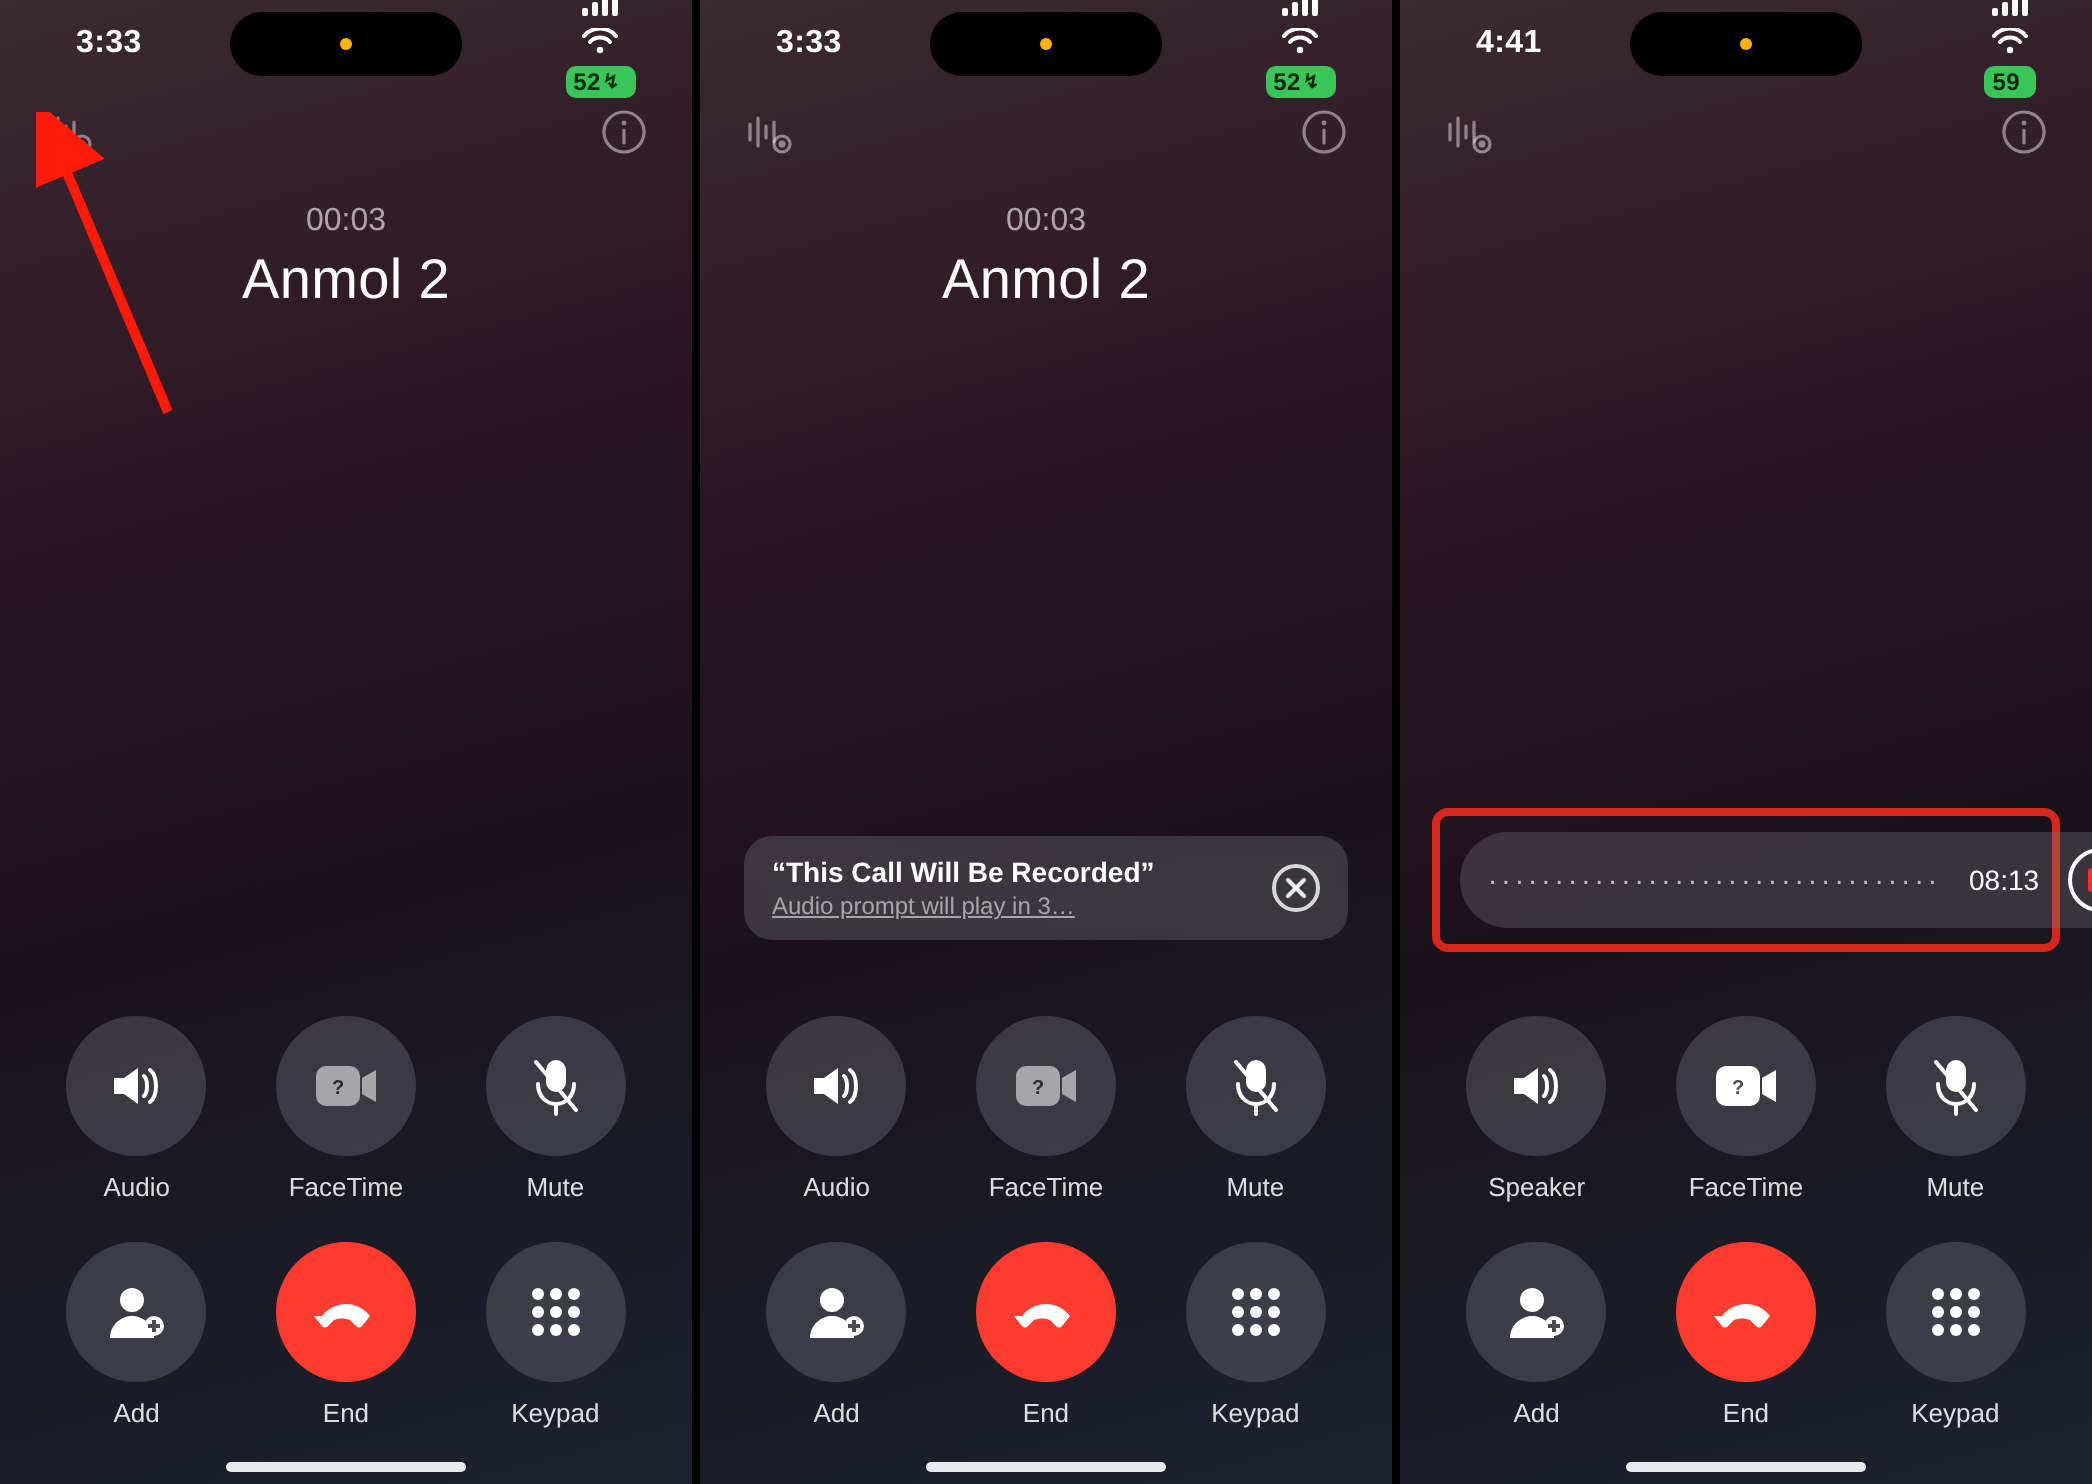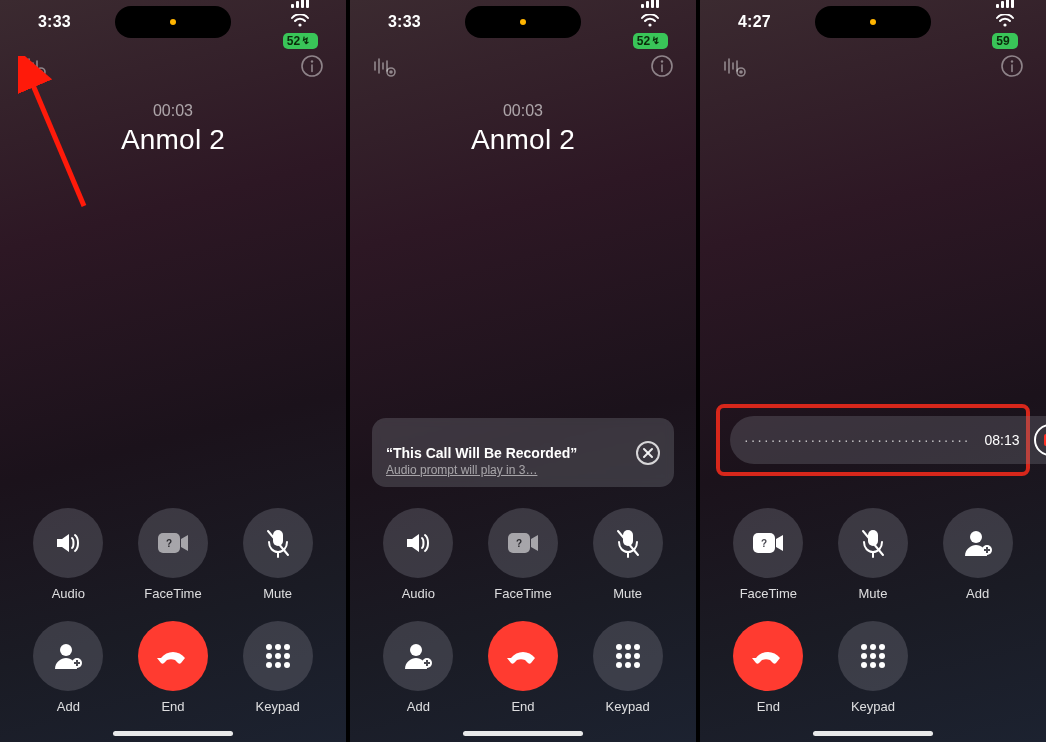--- a/index.html
+++ b/index.html
@@ -93,21 +93,21 @@
   
   .prompt {
     position:absolute; left:22px; right:22px; top:418px;
     background:rgba(120,120,130,0.35);
     border-radius:14px;
     padding:10px 14px;
     display:flex;align-items:center;justify-content:space-between;
     backdrop-filter: blur(4px);
   }
   .prompt-texts { display:flex;flex-direction:column; }
-  .prompt-title { font-size:14px;font-weight:600;color:#fff;margin-top:17px; }
+  .prompt-title { font-size:14px;font-weight:600;color:#fff; }
   .prompt-sub { font-size:12px;color:rgba(255,255,255,0.55);margin-top:2px;text-decoration:underline; }
   .prompt-close {
     width:24px;height:24px;border:2px solid rgba(255,255,255,0.8);
     border-radius:50%;display:flex;align-items:center;justify-content:center;
     color:rgba(255,255,255,0.9);font-size:12px;
   }
 
   .rec-outline {
     position:absolute; left:16px; right:16px; top:404px; height:72px;
     border:4px solid #d7271b; border-radius:8px;
@@ -448,21 +448,21 @@
         </div>
         <span class="ctrl-label">Keypad</span>
       </div>
   </div>
   <div class="home-ind"></div>
 </div>
 
 <div class="screen">
   <div class="notch"></div>
   <div class="status-bar">
-    <span>4:27</span>
+    <span>4:41</span>
     <span class="status-right">
       <span class="signal">
           <svg width="18" height="12" viewBox="0 0 18 12">
             <g fill="#fff">
               <rect x="0" y="8" width="3" height="4" rx="1"></rect>
               <rect x="5" y="5" width="3" height="7" rx="1"></rect>
               <rect x="10" y="2" width="3" height="10" rx="1"></rect>
               <rect x="15" y="0" width="3" height="12" rx="1"></rect>
             </g>
           </svg>
@@ -507,20 +507,30 @@
     <div class="rec-bar">
       <span class="rec-wave">··································</span>
       <span class="rec-time">08:13</span>
       <span class="rec-stop"></span>
     </div>
   </div>
 
   <div class="controls">
     <div class="ctrl">
         <div class="ctrl-circle">
+          <svg width="30" height="30" viewBox="0 0 30 30" fill="#fff">
+            <path d="M4 11v8h5l7 5V6l-7 5H4z"></path>
+            <path d="M19 10c2 1.5 2 8.5 0 10" fill="none" stroke="#fff" stroke-width="2" stroke-linecap="round"></path>
+            <path d="M22 7c4 3 4 13 0 16" fill="none" stroke="#fff" stroke-width="2" stroke-linecap="round"></path>
+          </svg>
+        </div>
+        <span class="ctrl-label">Speaker</span>
+      </div>
+    <div class="ctrl">
+        <div class="ctrl-circle">
           <svg width="32" height="24" viewBox="0 0 32 24" fill="#fff">
             <rect x="1" y="2" width="22" height="20" rx="5"></rect>
             <path d="M24 8l7-4v16l-7-4z"></path>
             <text x="12" y="16" font-size="10" text-anchor="middle" fill="#4a4a52" font-weight="700">?</text>
           </svg>
         </div>
         <span class="ctrl-label">FaceTime</span>
       </div>
     <div class="ctrl">
         <div class="ctrl-circle">

